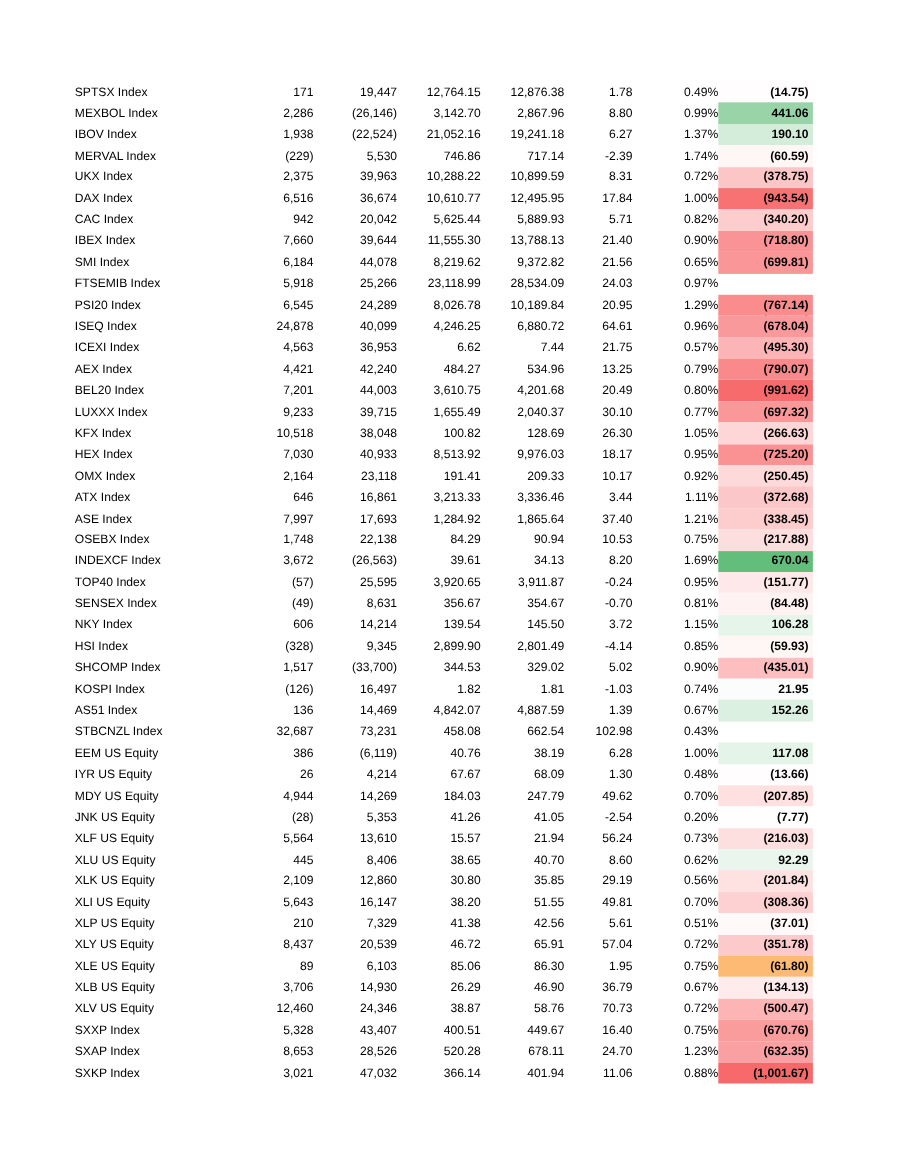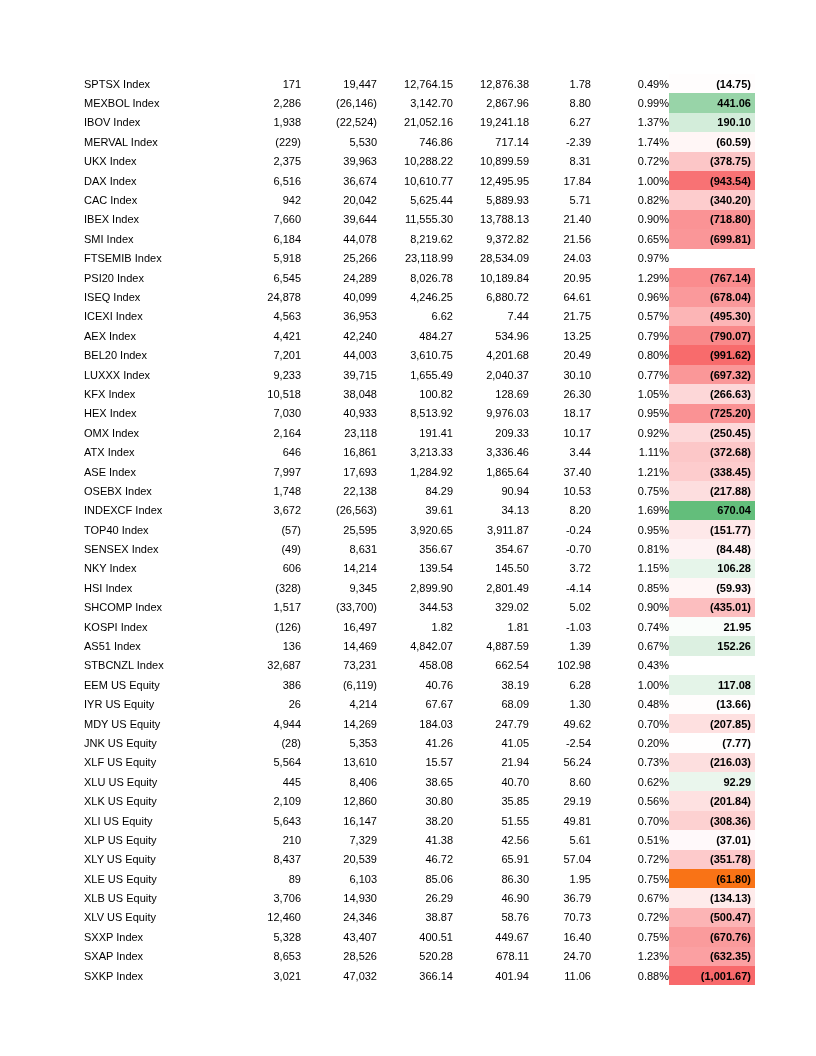--- a/index.html
+++ b/index.html
@@ -8,21 +8,21 @@
     width: 816px;
     height: 1056px;
     background: #ffffff;
     font-family: "Liberation Sans", sans-serif;
     font-size: 11px;
     color: #000000;
     overflow: hidden;
   }
   .table {
     position: absolute;
-    left: 84px;
+    left: 68px;
     top: 74px;
     width: 672px;
   }
   .row { display: flex; height: 19.4px; align-items: stretch; }
   .cell { white-space: nowrap; display: flex; align-items: center; }
   .name { width: 150px; justify-content: flex-start; }
   .num  { justify-content: flex-end; }
   .c1 { width: 67px; }
   .c2 { width: 76px; }
   .c3 { width: 76px; }
@@ -493,21 +493,21 @@
   </div>
 
   <div class="row">
     <div class="cell name">XLE US Equity</div>
     <div class="cell num c1">89</div>
     <div class="cell num c2">6,103</div>
     <div class="cell num c3">85.06</div>
     <div class="cell num c4">86.30</div>
     <div class="cell num c5">1.95</div>
     <div class="cell num c6">0.75%</div>
-    <div class="cell num heat" style="background: #f97316;">(61.80)</div>
+    <div class="cell num heat" style="background: #fdba74;">(61.80)</div>
   </div>
 
   <div class="row">
     <div class="cell name">XLB US Equity</div>
     <div class="cell num c1">3,706</div>
     <div class="cell num c2">14,930</div>
     <div class="cell num c3">26.29</div>
     <div class="cell num c4">46.90</div>
     <div class="cell num c5">36.79</div>
     <div class="cell num c6">0.67%</div>

